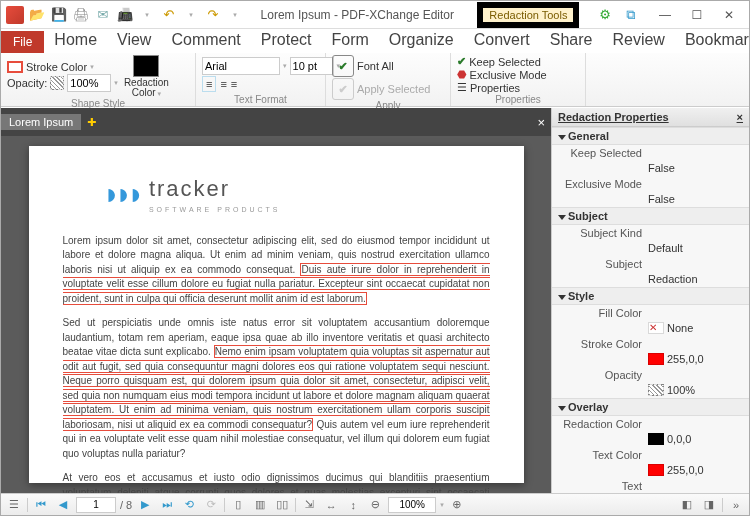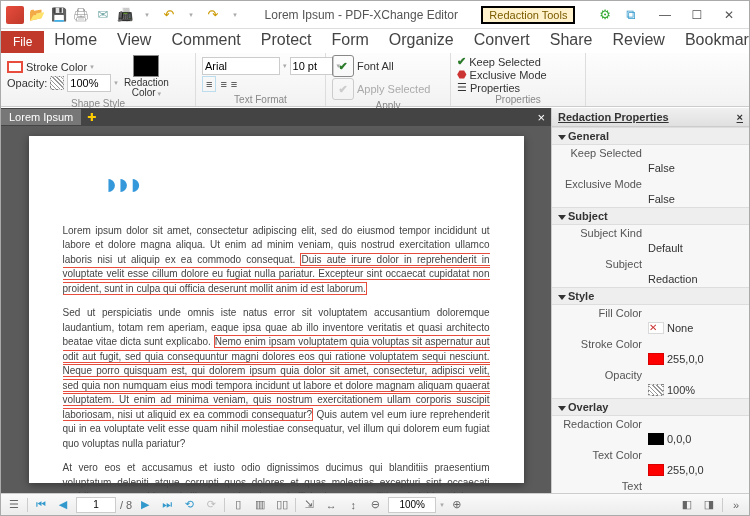--- a/index.html
+++ b/index.html
@@ -4,21 +4,21 @@
 <style>
 * { box-sizing: border-box; margin: 0; padding: 0; font-family: "Segoe UI", Arial, sans-serif; }
 body { width: 750px; height: 516px; overflow: hidden; background: #fff; font-size: 11px; color: #333; border: 1px solid #aaa; position: relative; }
 
 
 .titlebar { height: 28px; background: #fff; display: flex; align-items: center; border-bottom: 1px solid #ddd; }
 .qat { display: flex; gap: 2px; padding: 2px 4px; align-items: center; }
 .qat-btn { width: 20px; height: 20px; display: flex; align-items: center; justify-content: center; font-size: 13px; border: 1px solid transparent; }
 .app-icon { width: 18px; height: 18px; background: linear-gradient(135deg,#e74c3c,#c0392b); border-radius: 2px; }
 .title-center { flex: 1; text-align: center; font-size: 12px; color: #555; }
-.title-context { background: #fff2cc; border: 2px solid #000000; padding: 1px 6px; font-size: 11px; color: #7a5c00; margin-left: 20px; }
+.title-context { background: #fff2cc; border: 6px solid #000000; padding: 1px 6px; font-size: 11px; color: #7a5c00; margin-left: 20px; }
 .win-controls { display: flex; gap: 4px; padding: 0 6px; }
 .win-btn { width: 28px; height: 20px; display: flex; align-items: center; justify-content: center; font-size: 12px; color: #555; }
 
 
 .menutabs { height: 24px; display: flex; align-items: flex-end; background: #fff; padding-left: 0; }
 .file-tab { background: #c0392b; color: #fff; padding: 4px 12px; font-size: 12px; }
 .menu-tab { padding: 4px 10px; font-size: 16px; color: #444; }
 .menu-tab.active { background: #fff2cc; border: 1px solid #e8d068; border-bottom: none; color: #7a5c00; }
 .right-tools { margin-left: auto; display: flex; gap: 4px; padding: 2px 6px; align-items: center; }
 
@@ -33,21 +33,21 @@
 .col { display: flex; flex-direction: column; gap: 1px; }
 .input-sm { width: 44px; height: 18px; border: 1px solid #ccc; font-size: 11px; padding: 0 2px; background: #fff; }
 .font-in { width: 78px; }
 .apply-icon { width: 22px; height: 22px; border: 1px solid #888; border-radius: 3px; display: inline-flex; align-items: center; justify-content: center; color: #2a7a2a; font-weight: bold; }
 .check { color: #2a7a2a; font-weight: bold; }
 .tiny { font-size: 7px; color: #aaa; }
 
 
 .workspace { position: absolute; top: 107px; bottom: 22px; left: 0; right: 0; display: flex; }
 .doc-area { flex: 1; background: #5b5b5b; display: flex; flex-direction: column; }
-.doc-tabs { height: 18px; background: #444; display: flex; align-items: center; }
+.doc-tabs { height: 28px; background: #444; display: flex; align-items: center; }
 .doc-tab { background: #777; color: #fff; padding: 2px 8px; font-size: 11px; }
 .doc-close { margin-left: auto; color: #fff; padding: 0 6px; font-size: 13px; }
 .page-wrap { flex: 1; display: flex; justify-content: center; padding: 10px; overflow: hidden; }
 .page { width: 495px; background: #fff; box-shadow: 0 2px 8px rgba(0,0,0,0.4); padding: 20px 34px; font-size: 10px; color: #444; line-height: 1.45; }
 .logo { display: flex; align-items: center; gap: 10px; margin: 6px 0 18px 40px; }
 .logo-mark { font-size: 30px; color: #3498db; letter-spacing: -6px; }
 .logo-text { font-size: 22px; color: #555; letter-spacing: 2px; }
 .logo-sub { font-size: 7px; color: #999; letter-spacing: 3px; }
 .para { margin-bottom: 10px; text-align: justify; }
 .redact { border: 1px solid #e74c3c; padding: 0; }
@@ -206,20 +206,24 @@
   <div class="doc-area">
     <div class="doc-tabs">
       <div class="doc-tab">Lorem Ipsum</div>
       <div style="color:#fc0;padding:0 6px">✚</div>
       <div class="doc-close">×</div>
     </div>
     <div class="page-wrap">
       <div class="page">
         <div class="logo">
           <div class="logo-mark">◗◗◗</div>
+          <div>
+            <div class="logo-text">tracker</div>
+            <div class="logo-sub">SOFTWARE PRODUCTS</div>
+          </div>
         </div>
         <p class="para"><span>Lorem ipsum dolor sit amet, consectetur adipiscing elit, sed do eiusmod tempor incididunt ut labore et dolore magna aliqua. Ut enim ad minim veniam, quis nostrud exercitation ullamco laboris nisi ut aliquip ex ea commodo consequat. </span><span class="redact">Duis aute irure dolor in reprehenderit in voluptate velit esse cillum dolore eu fugiat nulla pariatur. Excepteur sint occaecat cupidatat non proident, sunt in culpa qui officia deserunt mollit anim id est laborum.</span></p>
         <p class="para"><span>Sed ut perspiciatis unde omnis iste natus error sit voluptatem accusantium doloremque laudantium, totam rem aperiam, eaque ipsa quae ab illo inventore veritatis et quasi architecto beatae vitae dicta sunt explicabo. </span><span class="redact">Nemo enim ipsam voluptatem quia voluptas sit aspernatur aut odit aut fugit, sed quia consequuntur magni dolores eos qui ratione voluptatem sequi nesciunt. Neque porro quisquam est, qui dolorem ipsum quia dolor sit amet, consectetur, adipisci velit, sed quia non numquam eius modi tempora incidunt ut labore et dolore magnam aliquam quaerat voluptatem. Ut enim ad minima veniam, quis nostrum exercitationem ullam corporis suscipit laboriosam, nisi ut aliquid ex ea commodi consequatur?</span><span> Quis autem vel eum iure reprehenderit qui in ea voluptate velit esse quam nihil molestiae consequatur, vel illum qui dolorem eum fugiat quo voluptas nulla pariatur?</span></p>
         <p class="para">At vero eos et accusamus et iusto odio dignissimos ducimus qui blanditiis praesentium voluptatum deleniti atque corrupti quos dolores et quas molestias excepturi sint occaecati cupiditate non provident, similique sunt in culpa qui officia deserunt mollitia animi, id est laborum et dolorum fuga. Et harum quidem rerum facilis est et expedita distinctio. Nam libero tempore, cum soluta nobis est eligendi optio cumque nihil impedit quo minus id quod maxime placeat facere</p>
       </div>
     </div>
   </div>
 
   <div class="props">
     <div class="props-hdr">

